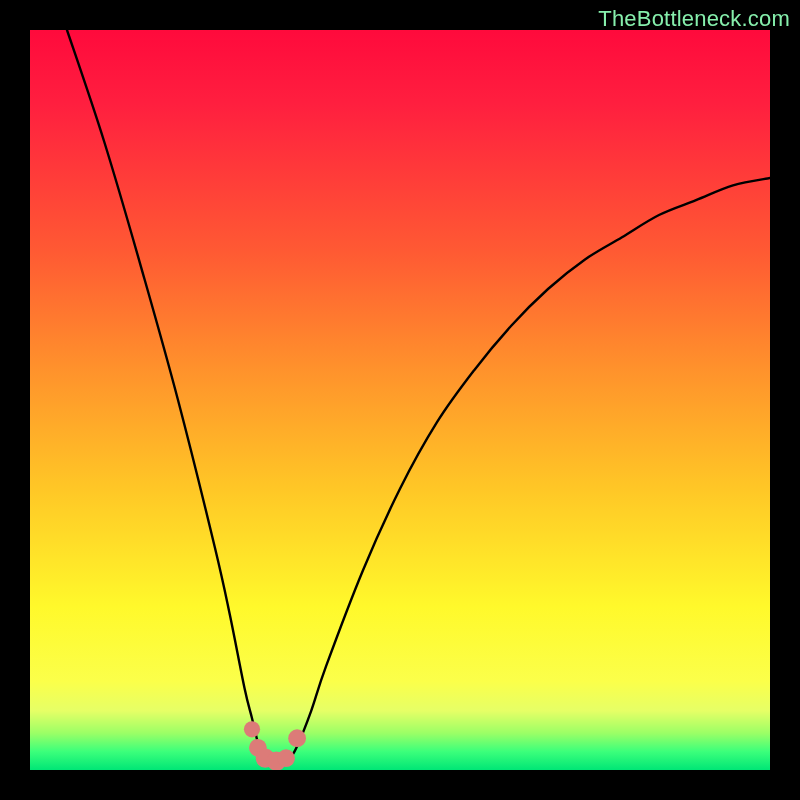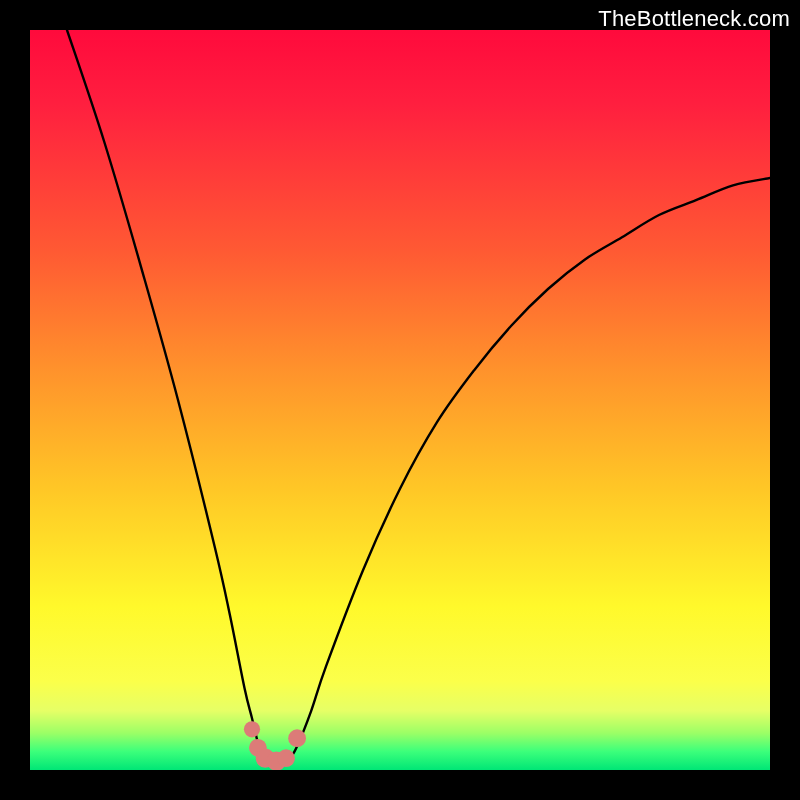--- a/index.html
+++ b/index.html
@@ -40,21 +40,21 @@
       #e6ff66 92%,
       #9cff66 95%,
       #3cff7b 97.5%,
       #00e676 100%
     );
   }
   .watermark {
     position: absolute;
     top: 6px;
     right: 10px;
-    color: #ffffff;
+    color: #86efac;
     font-size: 22px;
     font-weight: 500;
     letter-spacing: 0.2px;
     user-select: none;
   }
   svg.curve {
     position: absolute;
     inset: 0;
   }
 </style>

